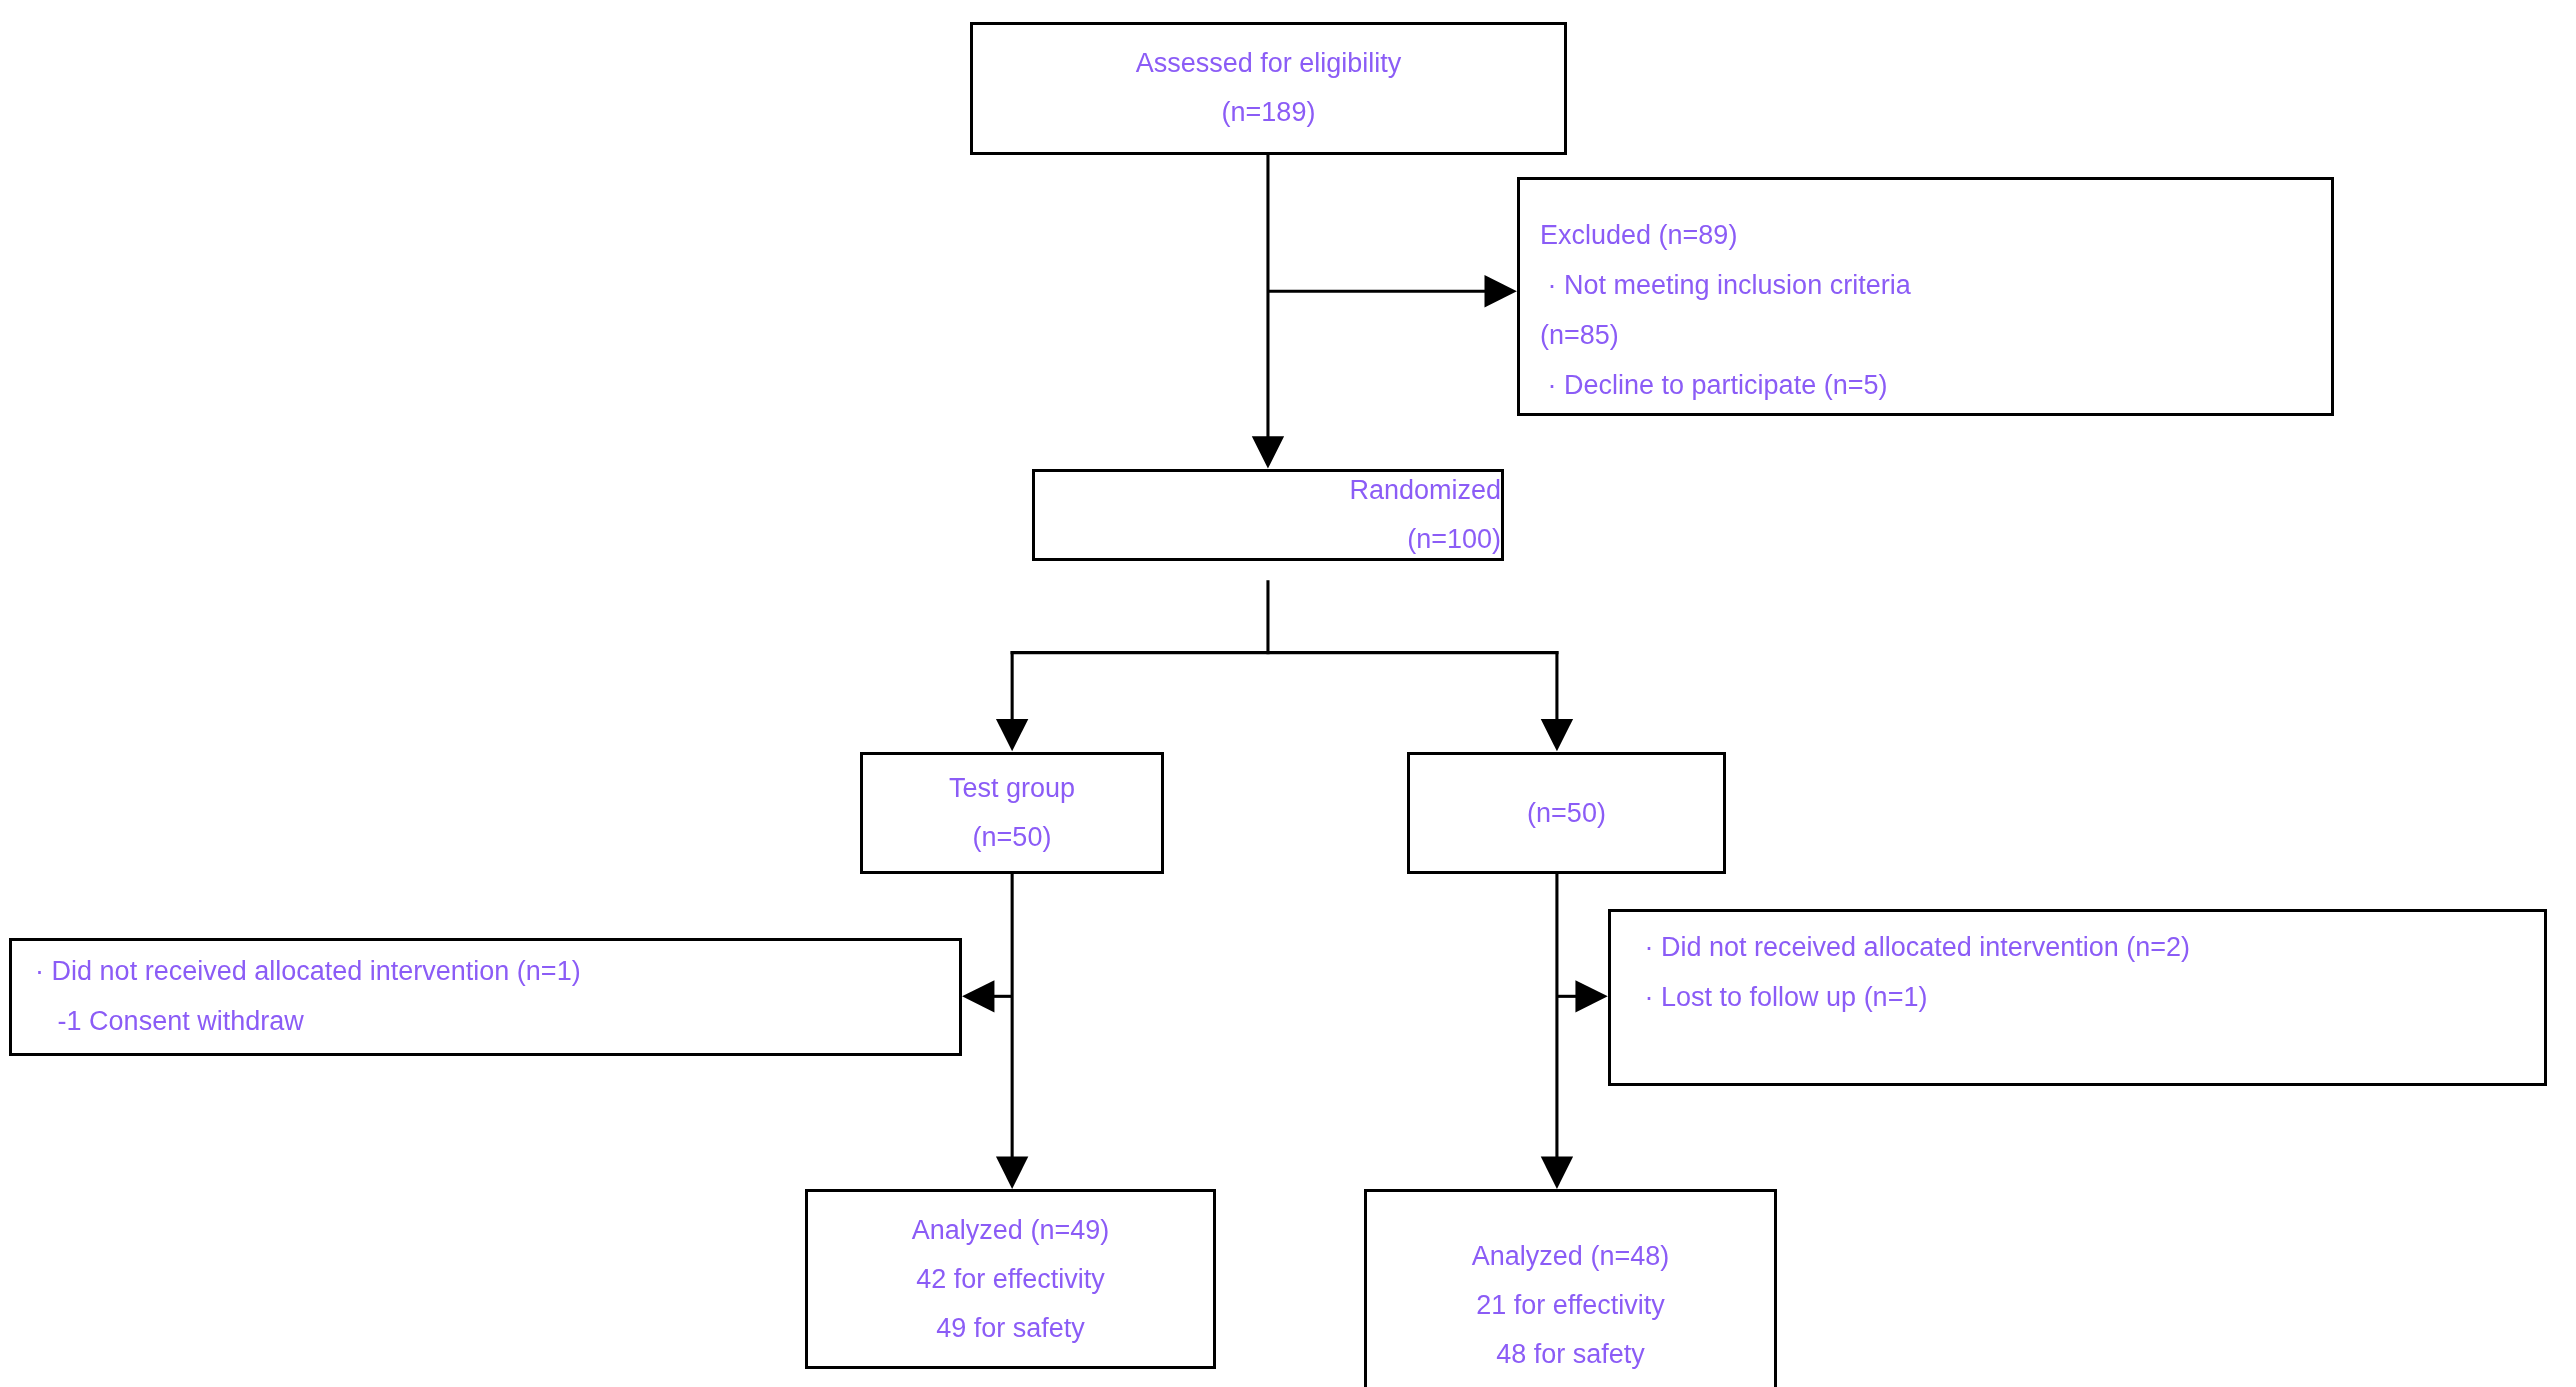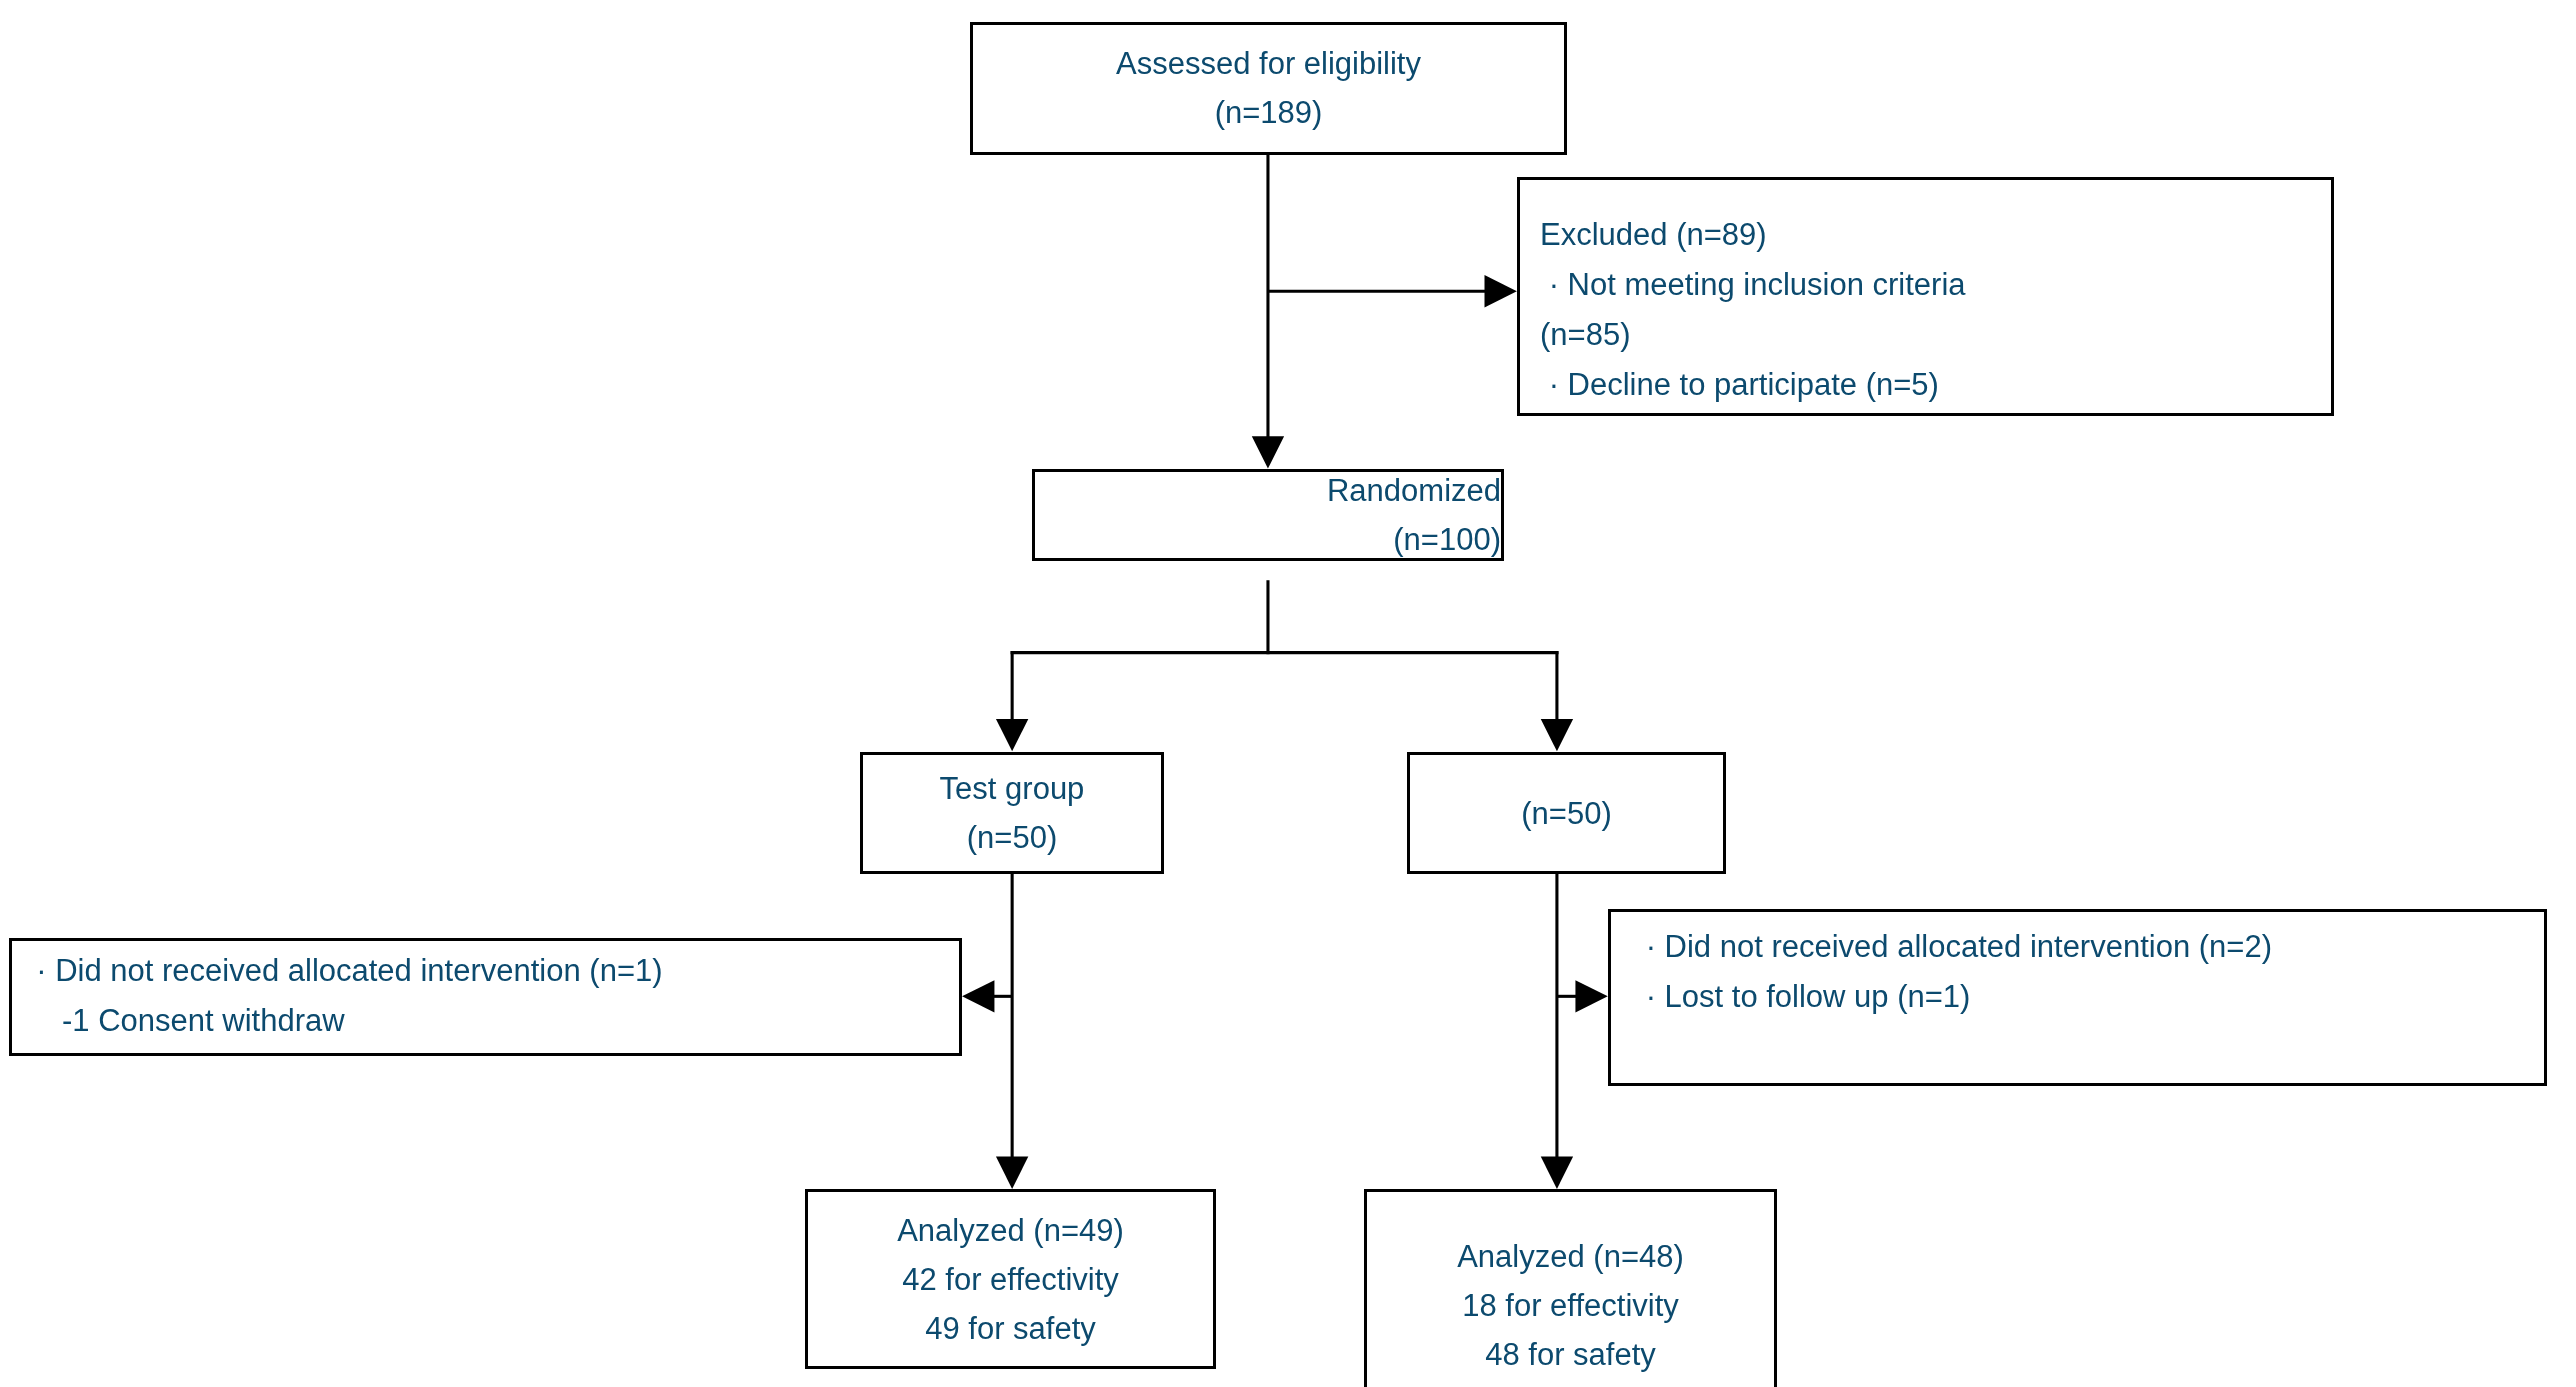--- a/index.html
+++ b/index.html
@@ -21,23 +21,23 @@
     left: 0;
     top: 0;
     width: 2576px;
     height: 1387px;
   }
   .box {
     position: absolute;
     box-sizing: border-box;
     background: #ffffff;
     border: 3.1px solid #000000;
-    font-size: 31px;
+    font-size: 27px;
     line-height: 49px;
-    color: #0c4a6e;
+    color: #8b5cf6;
   }
   .center-box {
     display: flex;
     flex-direction: column;
     justify-content: center;
     text-align: center;
   }
   .bullet-box .box-line {
     white-space: pre-wrap;
     text-align: left;
@@ -152,18 +152,18 @@
   </div>
 
   <div class="box center-box" id="b-analyzed-test">
     <div class="box-line">Analyzed (n=49)</div>
     <div class="box-line">42 for effectivity</div>
     <div class="box-line">49 for safety</div>
   </div>
 
   <div class="box center-box" id="b-analyzed-ctrl">
     <div class="box-line">Analyzed (n=48)</div>
-    <div class="box-line">18 for effectivity</div>
+    <div class="box-line">21 for effectivity</div>
     <div class="box-line">48 for safety</div>
   </div>
 
 </div>
 
 
 </body></html>

